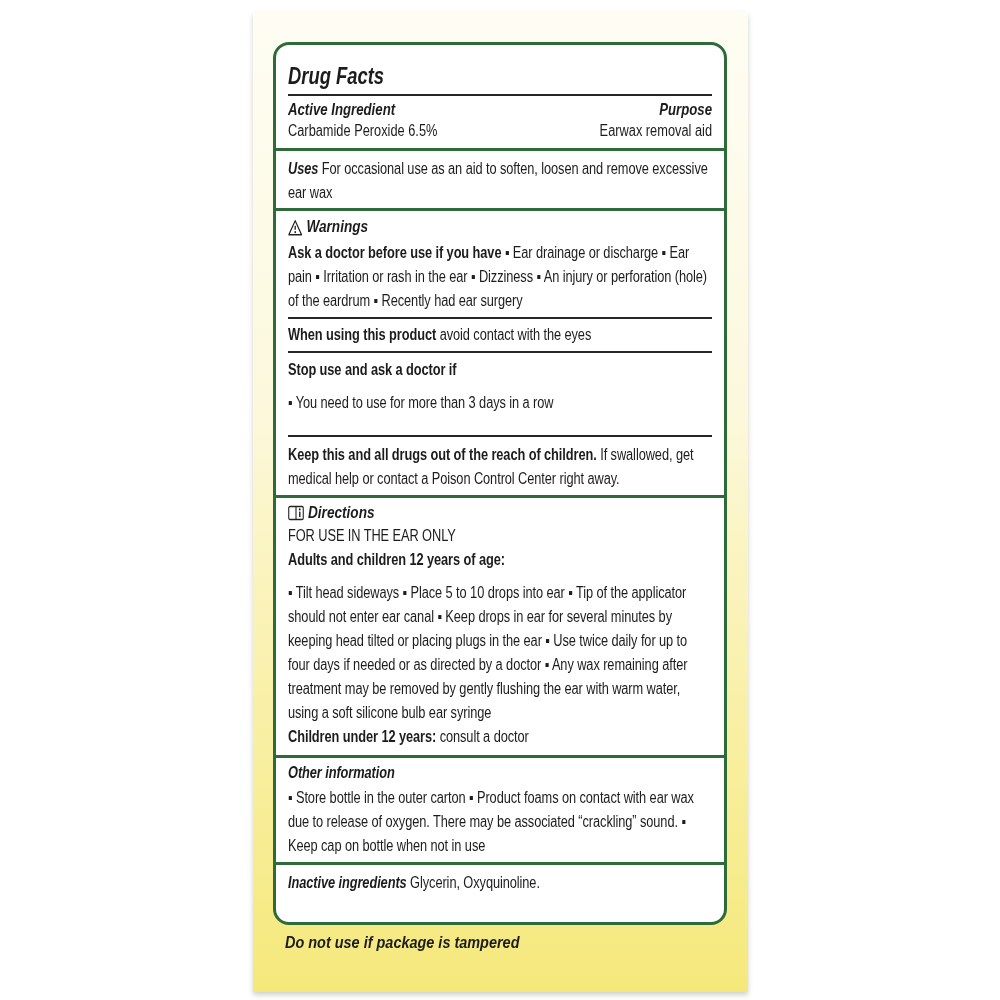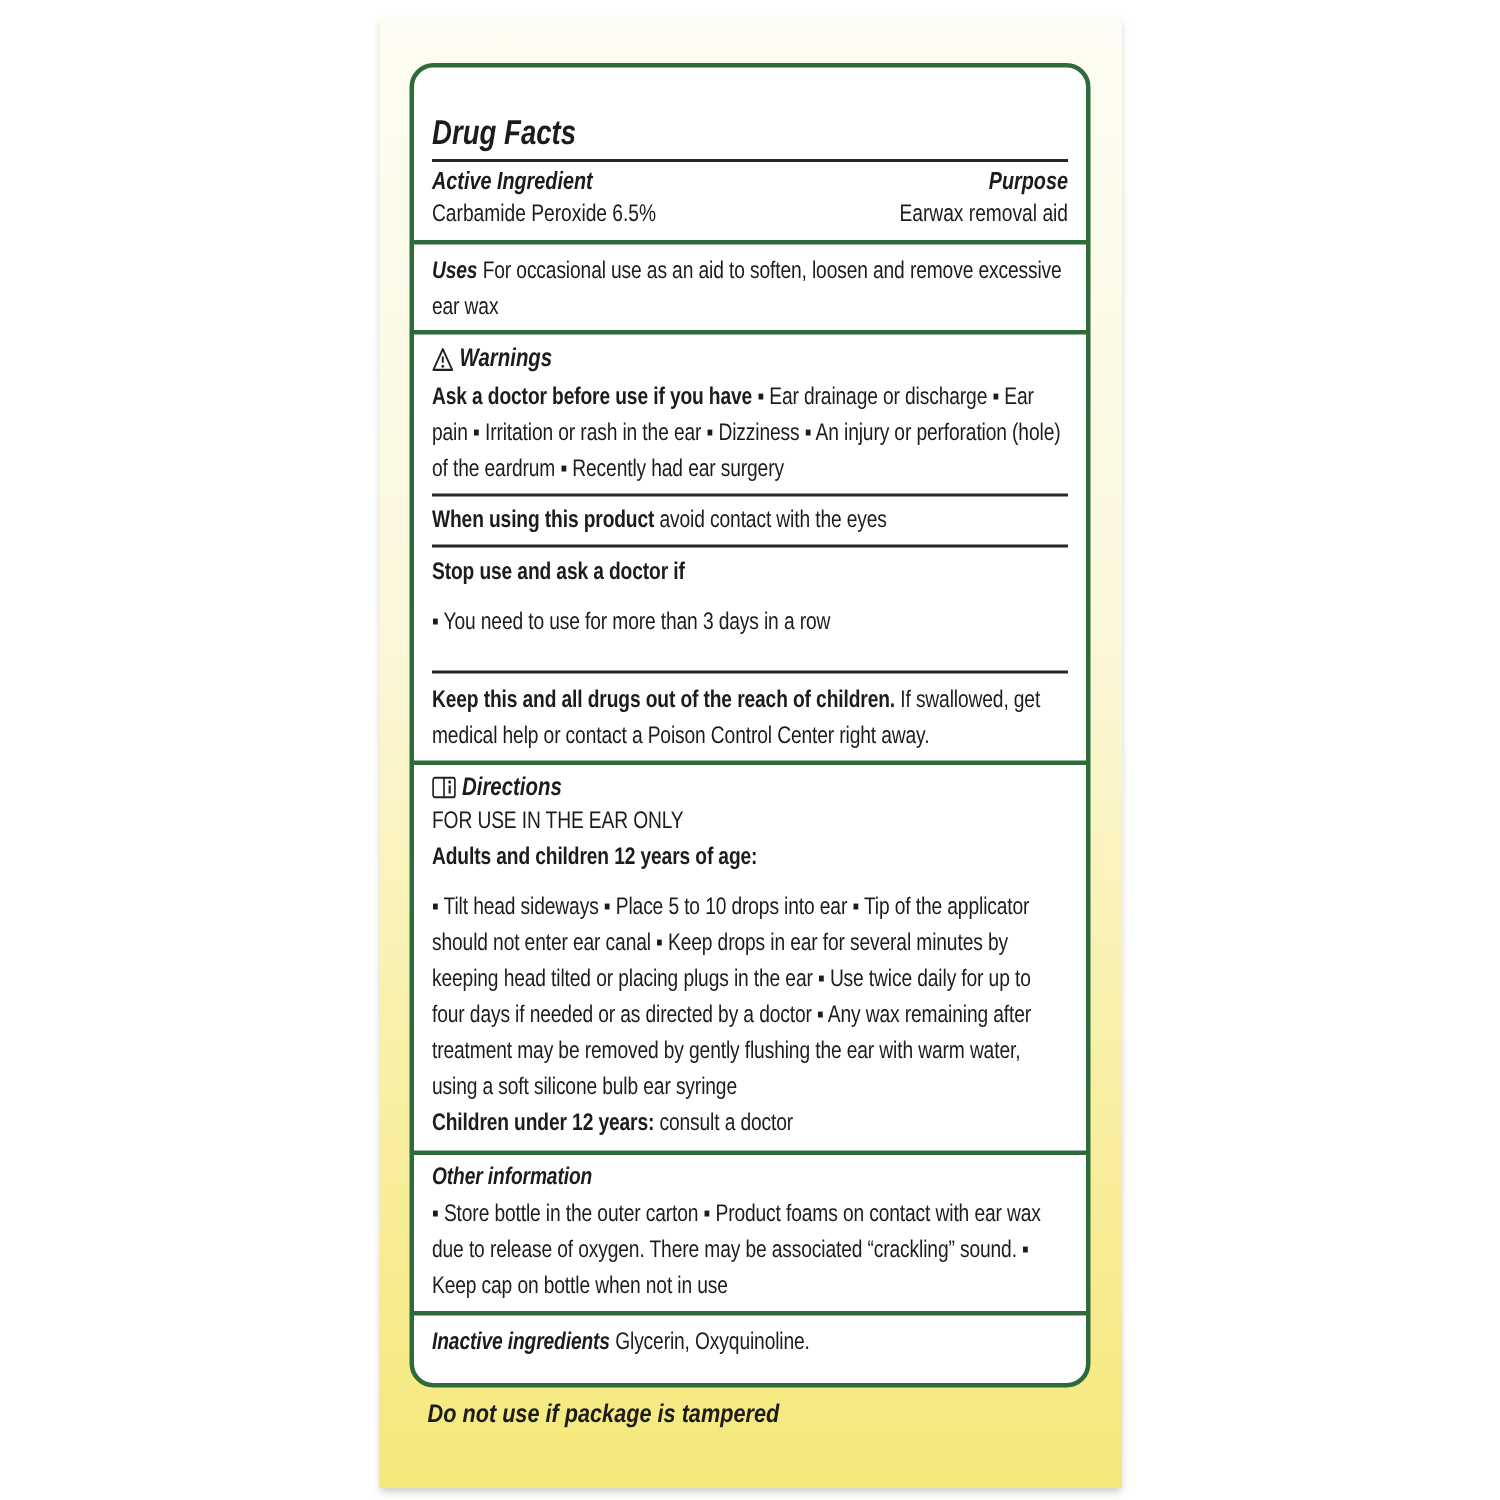--- a/index.html
+++ b/index.html
@@ -14,21 +14,21 @@
     -webkit-font-smoothing:antialiased;
   }
   .package{
     position:absolute;left:253px;top:12px;width:495px;height:980px;
     background:linear-gradient(180deg,#fefdf3 0%,#fcf8dd 40%,#f9f0a8 70%,#f5e87b 100%);
     box-shadow:0 3px 5px rgba(120,120,100,.35);
   }
   .label{
     position:absolute;left:20px;top:30px;width:454px;height:883px;
     background:#ffffff;border:3px solid var(--green);border-radius:16px;
-    padding:16px 12px;overflow:hidden;
+    padding:4px 12px;overflow:hidden;
   }
   
   .cx{display:block;width:125%;transform:scaleX(.8);transform-origin:0 0;}
   p{margin:0;font-size:16px;line-height:24px;letter-spacing:-.1px;}
   .title{margin-top:13px;font-style:italic;font-weight:700;font-size:23px;line-height:28px;}
   .h-bi{font-style:italic;font-weight:700;}
   .b{font-weight:700;}
   .row{display:flex;justify-content:space-between;line-height:22px;font-size:16px;}
   .row .h-bi{font-size:16.5px;}
   .hr-black{height:0;border-top:2px solid #262626;}

